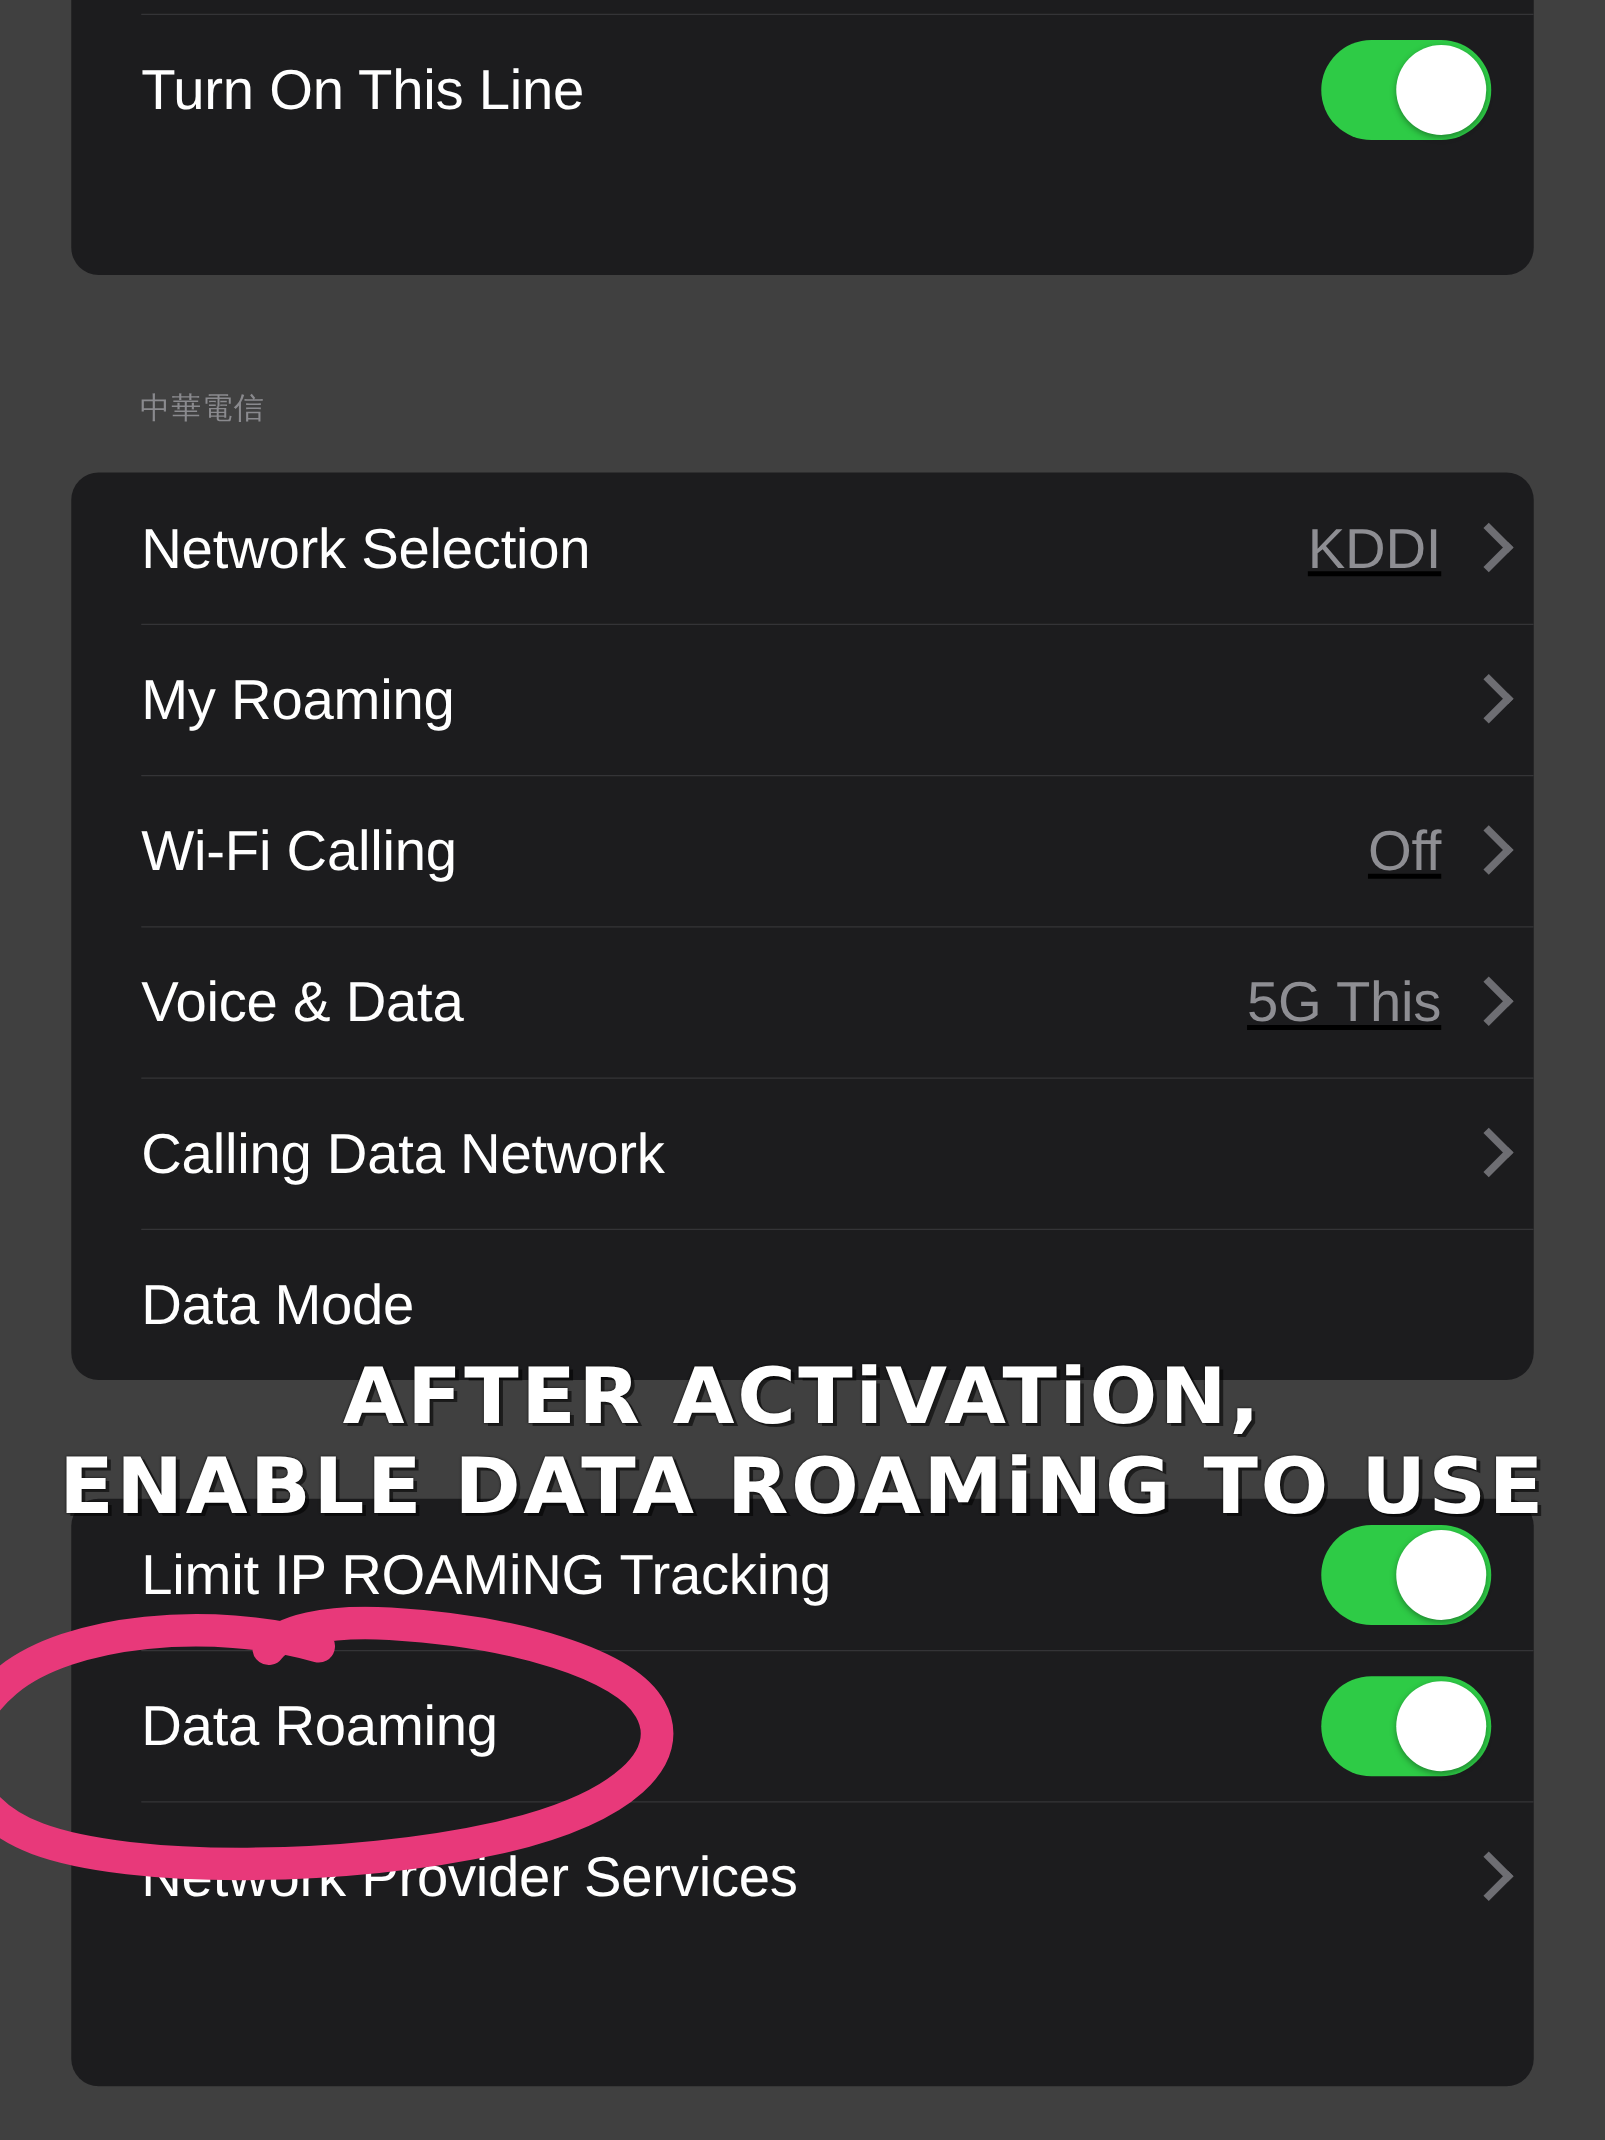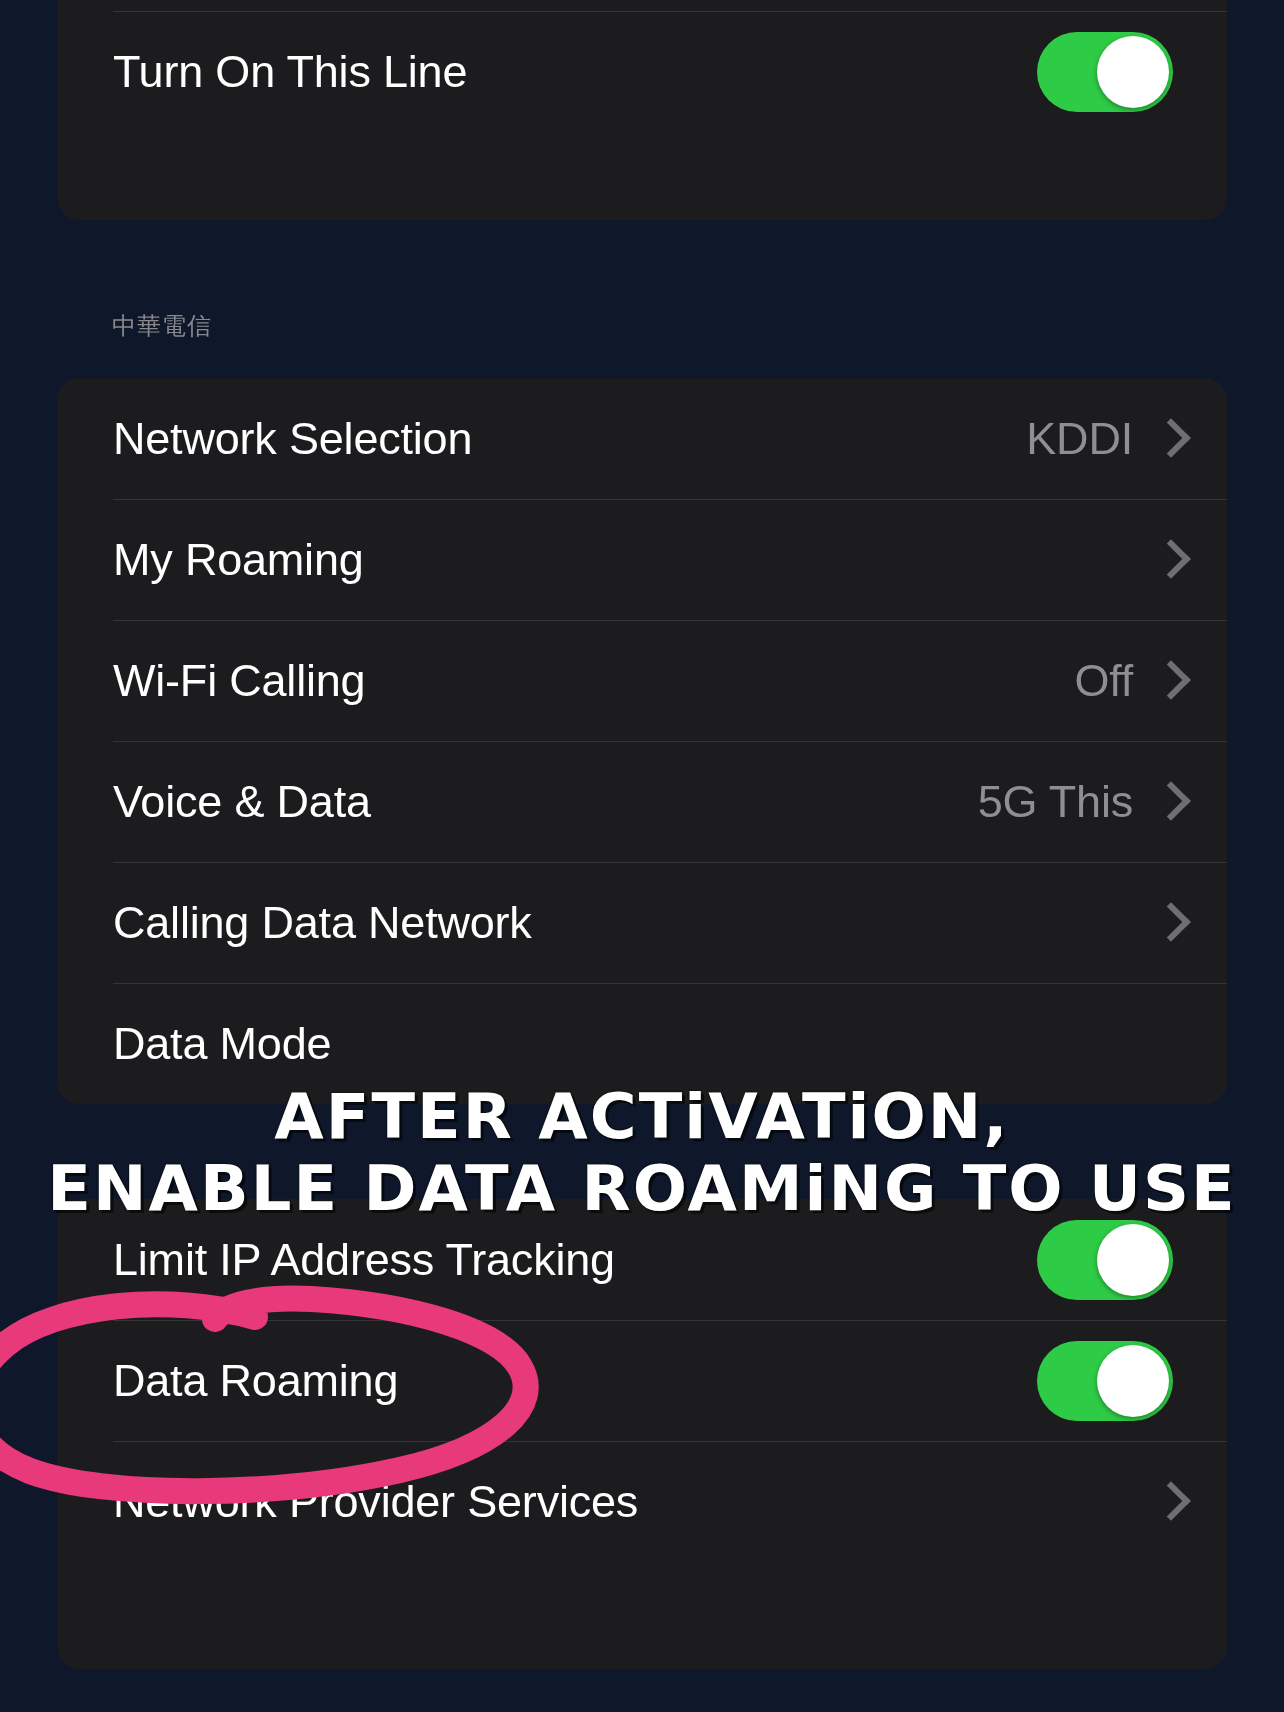--- a/index.html
+++ b/index.html
@@ -12,21 +12,21 @@
     height: 1712px;
     position: relative;
     overflow: hidden;
     font-family: "Liberation Sans", "DejaVu Sans", sans-serif;
     -webkit-font-smoothing: antialiased;
   }
 
   .screen {
     position: absolute;
     inset: 0;
-    background: #0f172a;
+    background: #404040;
   }
 
   
   .card {
     position: absolute;
     left: 57px;
     width: 1170px;
     background: #1c1c1e;
     border-radius: 22px;
     overflow: hidden;
@@ -55,21 +55,22 @@
     font-size: 45px;
     font-weight: 400;
     letter-spacing: -0.2px;
     white-space: nowrap;
   }
 
   .row-right {
     margin-left: auto;
     display: flex;
     align-items: center;
-    padding-right: 46px;
+    padding-right: 26px;
+    text-decoration: underline;
   }
 
   .row-value {
     color: #8e8e93;
     font-size: 45px;
     font-weight: 400;
     letter-spacing: -0.2px;
     white-space: nowrap;
   }
 
@@ -227,21 +228,21 @@
 
     <div class="row">
       <span class="row-label">Data Mode</span>
     </div>
 
   </div>
 
   <div class="card" id="privacy-card" style="top:1199px; height:470px;">
 
     <div class="row">
-      <span class="row-label">Limit IP Address Tracking</span>
+      <span class="row-label">Limit IP ROAMiNG Tracking</span>
       <span class="row-right">
         <span class="toggle">
           <span class="knob"></span>
         </span>
       </span>
     </div>
 
     <div class="row">
       <span class="row-label">Data Roaming</span>
       <span class="row-right">

